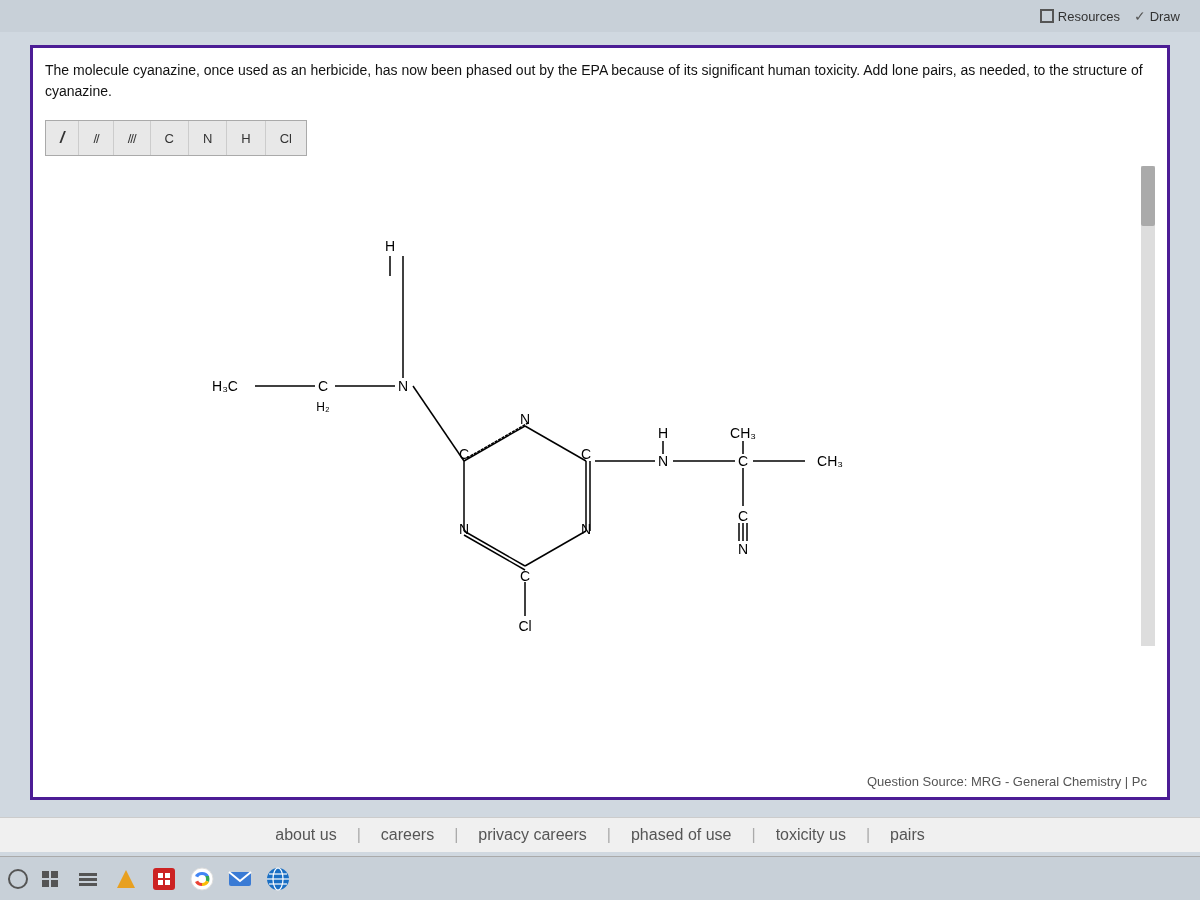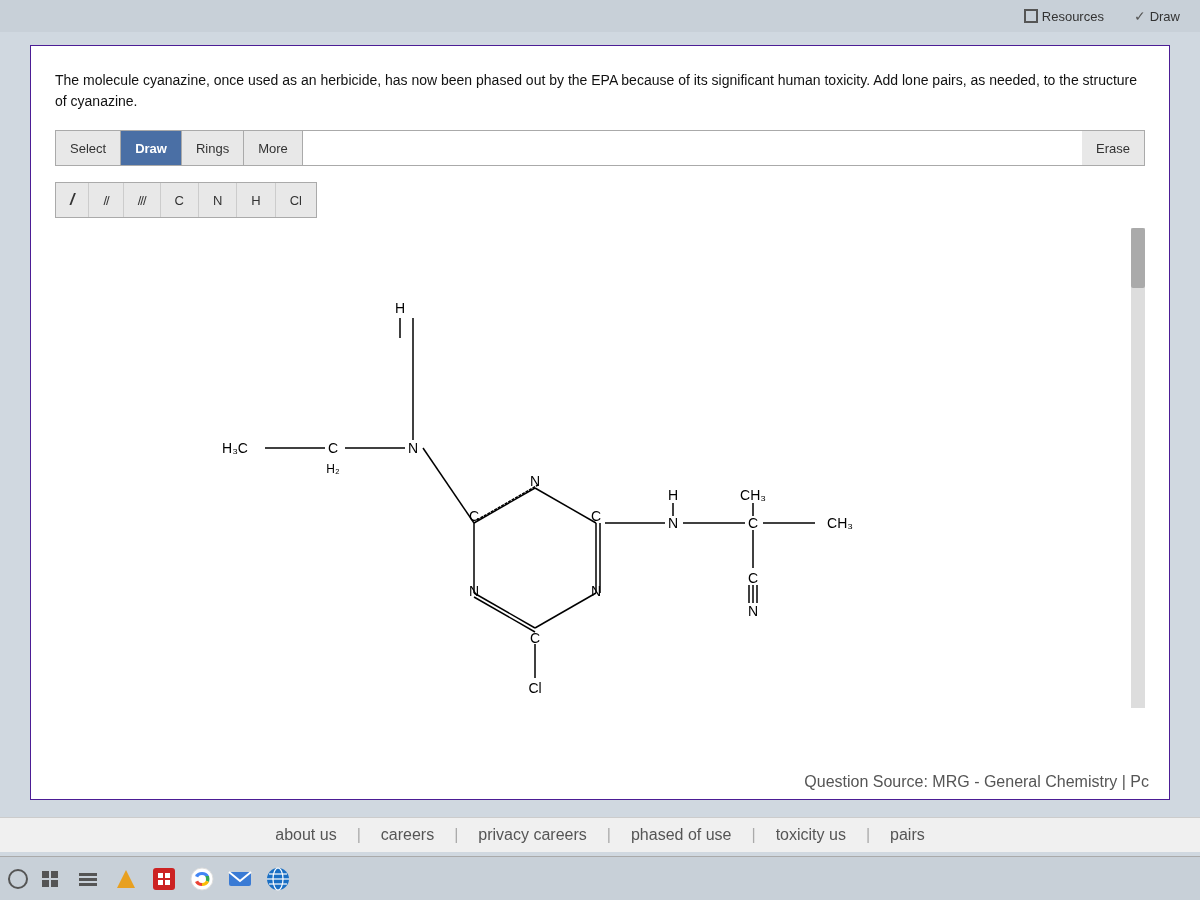--- a/index.html
+++ b/index.html
@@ -17,40 +17,40 @@
       position: absolute;
       top: 0;
       right: 0;
       width: 100%;
       height: 32px;
       background: #c8d0d8;
       display: flex;
       justify-content: flex-end;
       align-items: center;
       padding-right: 20px;
-      gap: 30px;
+      gap: 14px;
     }
     .top-bar-item {
       display: flex;
       align-items: center;
       gap: 4px;
       font-size: 13px;
       color: #333;
     }
 
     
     .main-card {
       position: absolute;
       top: 45px;
       left: 30px;
       right: 30px;
       bottom: 100px;
       background: white;
-      border: 1px solid #4c1d95;
-      padding: 24px;
+      border: 3px solid #4c1d95;
+      padding: 12px;
     }
 
     .question-text {
       font-size: 14px;
       color: #111;
       line-height: 1.5;
       margin-bottom: 18px;
     }
 
     .full-toolbar {
@@ -190,37 +190,20 @@
   <div class="top-bar-item">
     <span style="color:#555;font-size:14px;">✓</span>
     <span>Draw</span>
   </div>
 </div>
 
 <div class="main-card">
 
   <p class="question-text">The molecule cyanazine, once used as an herbicide, has now been phased out by the EPA because of its significant human toxicity. Add lone pairs, as needed, to the structure of cyanazine.</p>
 
-  <div class="full-toolbar">
-    <div class="tb-section">
-      <button class="tb-btn">Select</button>
-    </div>
-    <div class="tb-section">
-      <button class="tb-btn active">Draw</button>
-    </div>
-    <div class="tb-section">
-      <button class="tb-btn">Rings</button>
-    </div>
-    <div class="tb-section">
-      <button class="tb-btn">More</button>
-    </div>
-    <div class="tb-section" style="border-right:none; margin-left:auto;">
-      <button class="tb-btn">Erase</button>
-    </div>
-  </div>
 
   <div style="display:flex; align-items:center; gap:0; border:1px solid #aaa; width:fit-content; margin-bottom:10px;">
     <button class="tb-btn" style="font-style:italic;font-weight:bold;font-size:16px;">/</button>
     <button class="tb-btn" style="font-size:13px;letter-spacing:-1px;">//</button>
     <button class="tb-btn" style="font-size:13px;letter-spacing:-1px;">///</button>
     <button class="tb-btn">C</button>
     <button class="tb-btn">N</button>
     <button class="tb-btn">H</button>
     <button class="tb-btn" style="border-right:none;">Cl</button>
   </div>
@@ -298,21 +281,21 @@
       <line x1="648" y1="337" x2="648" y2="355" stroke="black" stroke-width="1.5"></line>
       <line x1="652" y1="337" x2="652" y2="355" stroke="black" stroke-width="1.5"></line>
       <text x="648" y="368" font-size="14" text-anchor="middle">N</text>
     </svg>
 
     <div class="scrollbar">
       <div class="scrollbar-thumb"></div>
     </div>
   </div>
 
-  <div style="position:absolute; bottom:8px; right:20px; font-size:16px; color:#555;">Question Source: MRG - General Chemistry  |  Pc</div>
+  <div style="position:absolute; bottom:8px; right:20px; font-size:13px; color:#555;">Question Source: MRG - General Chemistry  |  Pc</div>
 </div>
 
 <div class="footer">
   <a class="footer-link">about us</a>
   <span class="footer-sep">|</span>
   <a class="footer-link">careers</a>
   <span class="footer-sep">|</span>
   <a class="footer-link">privacy careers</a>
   <span class="footer-sep">|</span>
   <a class="footer-link">phased of use</a>

